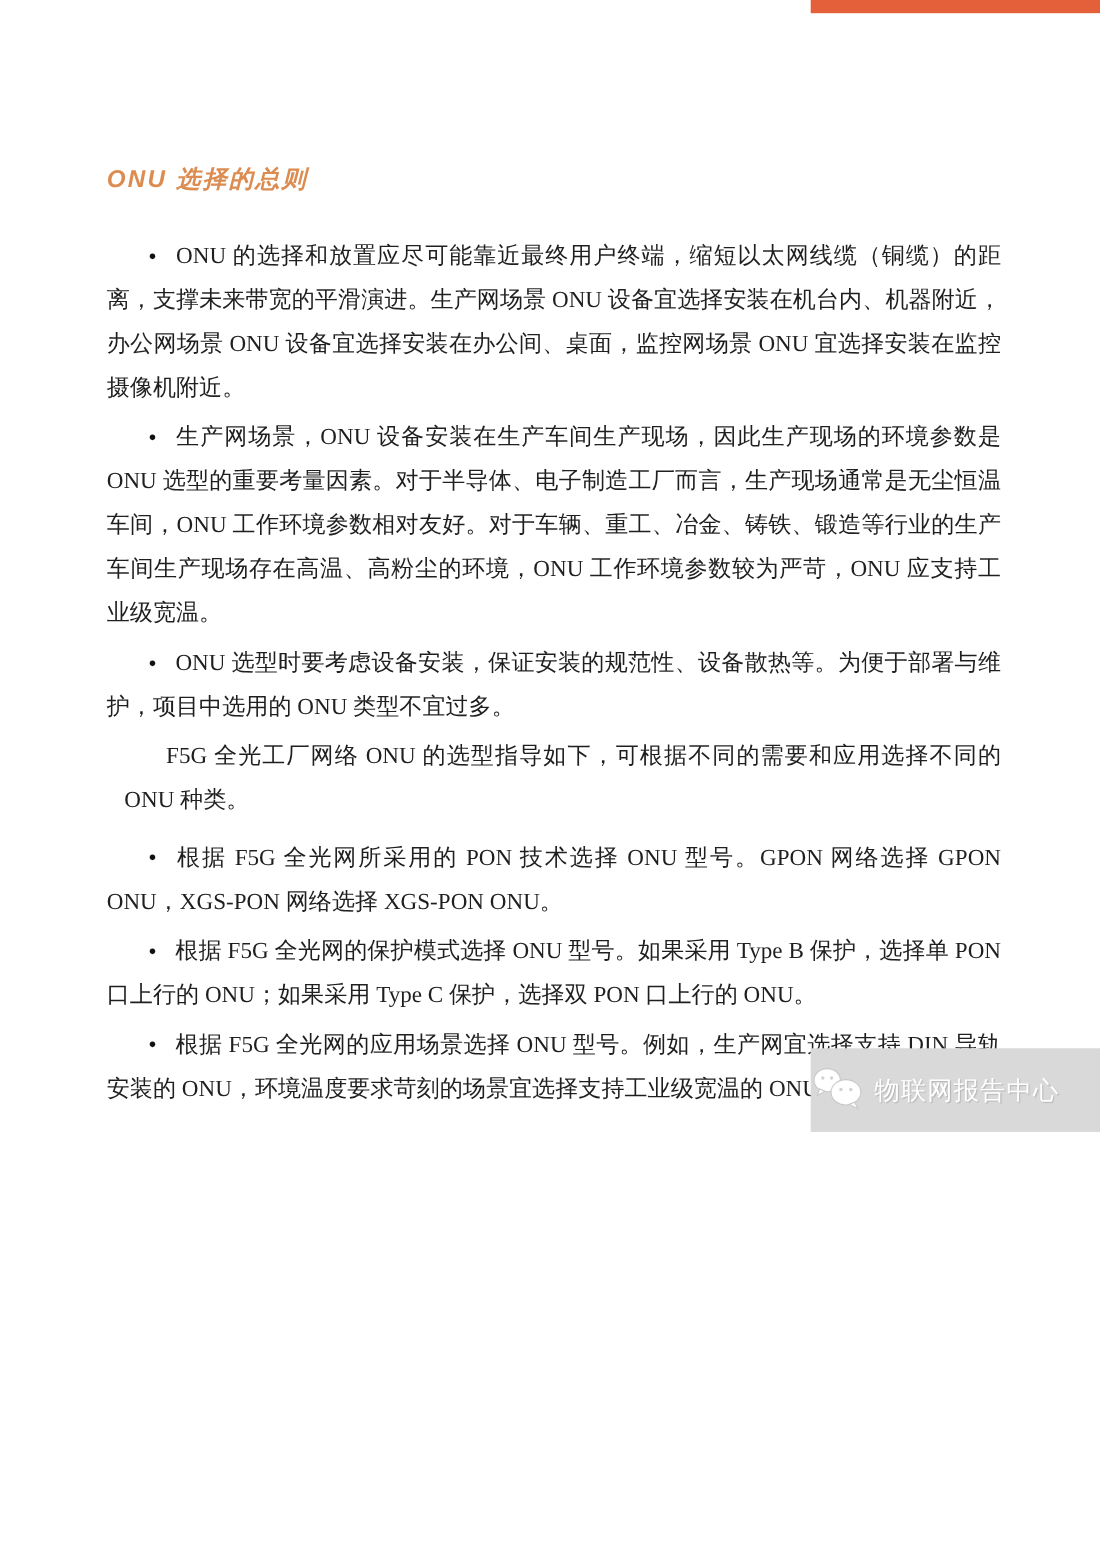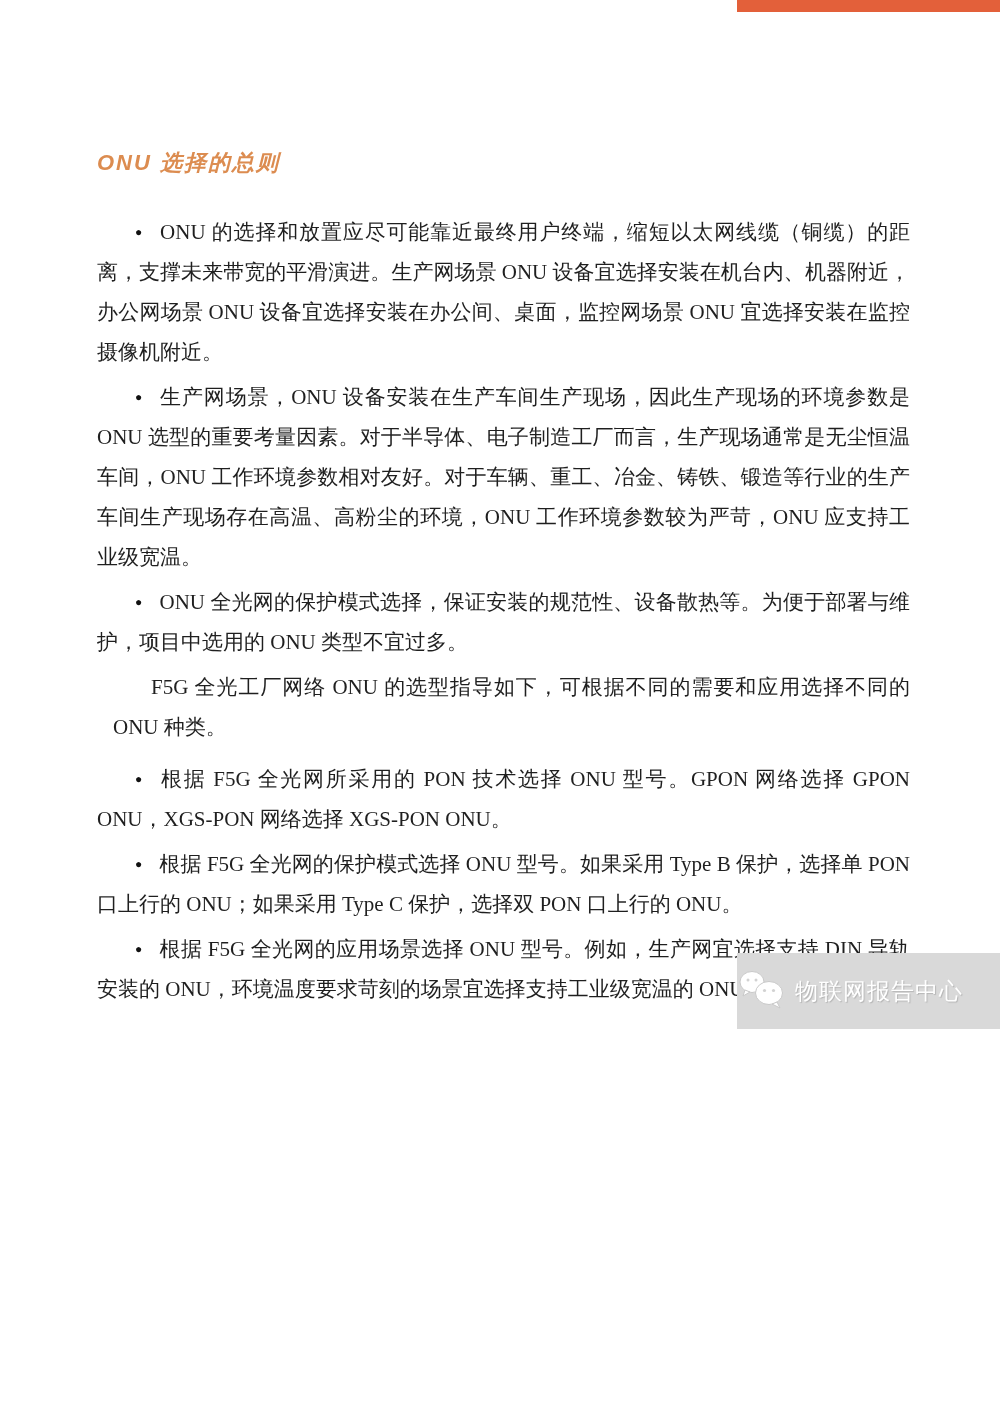--- a/index.html
+++ b/index.html
@@ -107,21 +107,21 @@
 
   <div class="content">
 
     <h2 class="section-title">ONU 选择的总则</h2>
 
     <p class="body"><span class="dot">●</span><span>ONU 的选择和放置应尽可能靠近最终用户终端，缩短以太网线缆（铜缆）的距离，支撑未来带宽的平滑演进。生产网场景 ONU 设备宜选择安装在机台内、机器附近，办公网场景 ONU 设备宜选择安装在办公间、桌面，监控网场景 ONU 宜选择安装在监控摄像机附近。</span></p>
 
     <p class="body"><span class="dot">●</span><span>生产网场景，ONU 设备安装在生产车间生产现场，因此生产现场的环境参数是 ONU 选型的重要考量因素。对于半导体、电子制造工厂而言，生产现场通常是无尘恒温车间，ONU 工作环境参数相对友好。对于车辆、重工、冶金、铸铁、锻造等行业的生产车间生产现场存在高温、高粉尘的环境，ONU 工作环境参数较为严苛，ONU 应支持工业级宽温。</span></p>
 
 
-    <p class="body"><span class="dot">●</span><span>ONU 全光网的保护模式选择，保证安装的规范性、设备散热等。为便于部署与维护，项目中选用的 ONU 类型不宜过多。</span></p>
+    <p class="body"><span class="dot">●</span><span>ONU 选型时要考虑设备安装，保证安装的规范性、设备散热等。为便于部署与维护，项目中选用的 ONU 类型不宜过多。</span></p>
 
 
 
     <p class="body intro">F5G 全光工厂网络 ONU 的选型指导如下，可根据不同的需要和应用选择不同的 ONU 种类。</p>
 
     <p class="body"><span class="dot">●</span><span>根据 F5G 全光网所采用的 PON 技术选择 ONU 型号。GPON 网络选择 GPON ONU，XGS-PON 网络选择 XGS-PON ONU。</span></p>
 
     <p class="body"><span class="dot">●</span><span>根据 F5G 全光网的保护模式选择 ONU 型号。如果采用 Type B 保护，选择单 PON 口上行的 ONU；如果采用 Type C 保护，选择双 PON 口上行的 ONU。</span></p>
 
     <p class="body"><span class="dot">●</span><span>根据 F5G 全光网的应用场景选择 ONU 型号。例如，生产网宜选择支持 DIN 导轨安装的 ONU，环境温度要求苛刻的场景宜选择支持工业级宽温的 ONU。</span></p>

